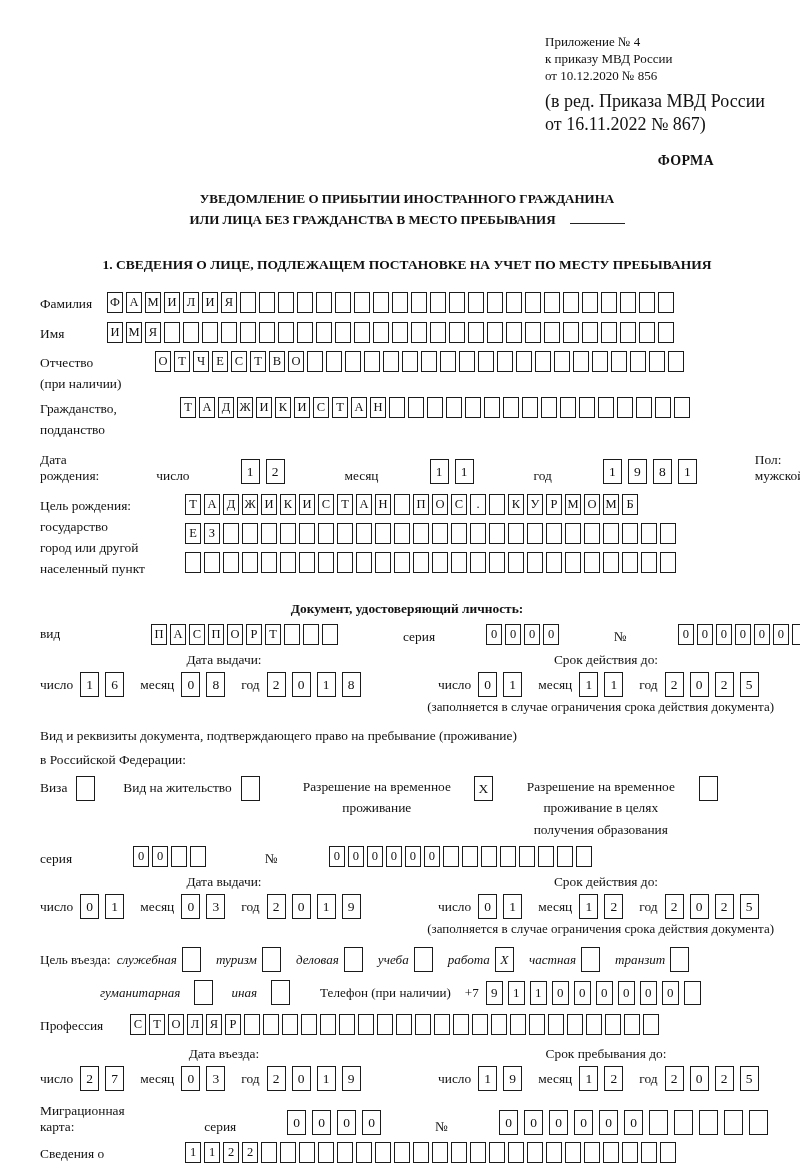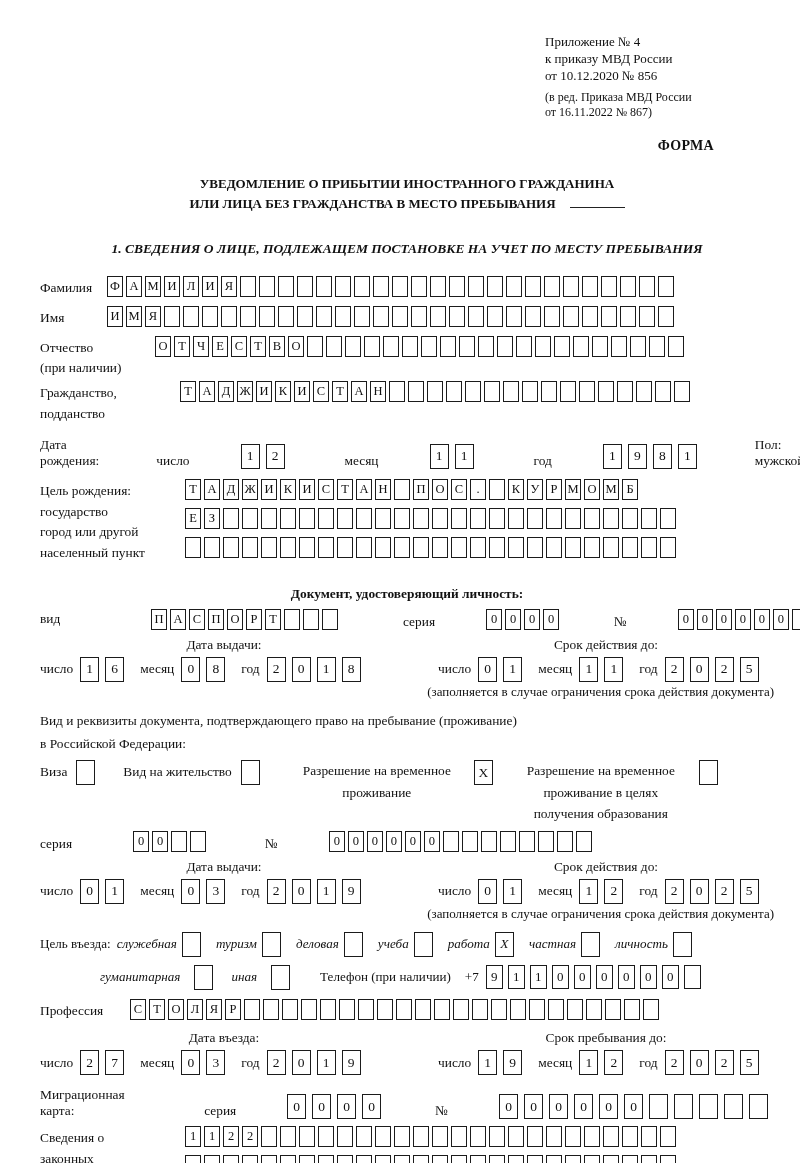--- a/index.html
+++ b/index.html
@@ -6,27 +6,27 @@
   html, body { margin:0; padding:0; background:#ffffff; }
   body {
     width:800px; height:1163px; overflow:hidden;
     font-family:"Liberation Serif","DejaVu Serif",serif;
     color:#111; font-size:13.4px;
   }
   .page { width:800px; height:1163px; padding:34px 26px 0 40px; }
 
   
   .annex { margin-left:505px; line-height:1.3; font-size:13px; }
-  .annex-small { font-size:12px; margin-top:5px; line-height:1.3; }
+  .annex-small { font-size:18px; margin-top:5px; line-height:1.3; }
   .form-label { font-weight:bold; text-align:right; margin-top:17px; padding-right:60px; font-size:14px; letter-spacing:.3px; }
 
   .title { text-align:center; font-weight:bold; font-size:13px; margin-top:20px; line-height:1.55; }
   .blank { display:inline-block; width:55px; border-bottom:1.7px solid #222; margin-left:14px; vertical-align:baseline; }
 
-  .sec-head { font-weight:bold; font-size:13.5px; margin-top:27px; text-align:center; white-space:nowrap;font-style:italic; }
+  .sec-head { font-weight:bold; font-size:13.5px; margin-top:27px; text-align:center; white-space:nowrap; }
 
   
   .frow { display:flex; align-items:flex-start; margin-top:7px; }
   .vcenter { align-items:flex-end;gap:44px; }
   .lbl { flex:none; line-height:1.55; padding-top:2px; }
   .w67 { width:67px; } .w115 { width:115px; } .w140 { width:140px; } .w145 { width:145px; } .w90 { width:90px; }
 
   .cells { display:flex; flex:none; }
   .cell {
     flex:none; width:16px; height:21px; border:1.5px solid #1b1b1b; margin-right:3px;
@@ -585,21 +585,21 @@
           <span class="cell">X</span>
         </span>
       </span>
     <span class="popt">
         <span class="ptxt">частная</span>
         <span class="cells big">
           <span class="cell"></span>
         </span>
       </span>
     <span class="popt">
-        <span class="ptxt">личность</span>
+        <span class="ptxt">транзит</span>
         <span class="cells big">
           <span class="cell"></span>
         </span>
       </span>
   </div>
   <div class="purpose purpose2">
     <span class="popt" style="margin-left:0">
         <span class="ptxt" style="margin-right:14px">гуманитарная</span>
         <span class="cells big">
           <span class="cell"></span>

